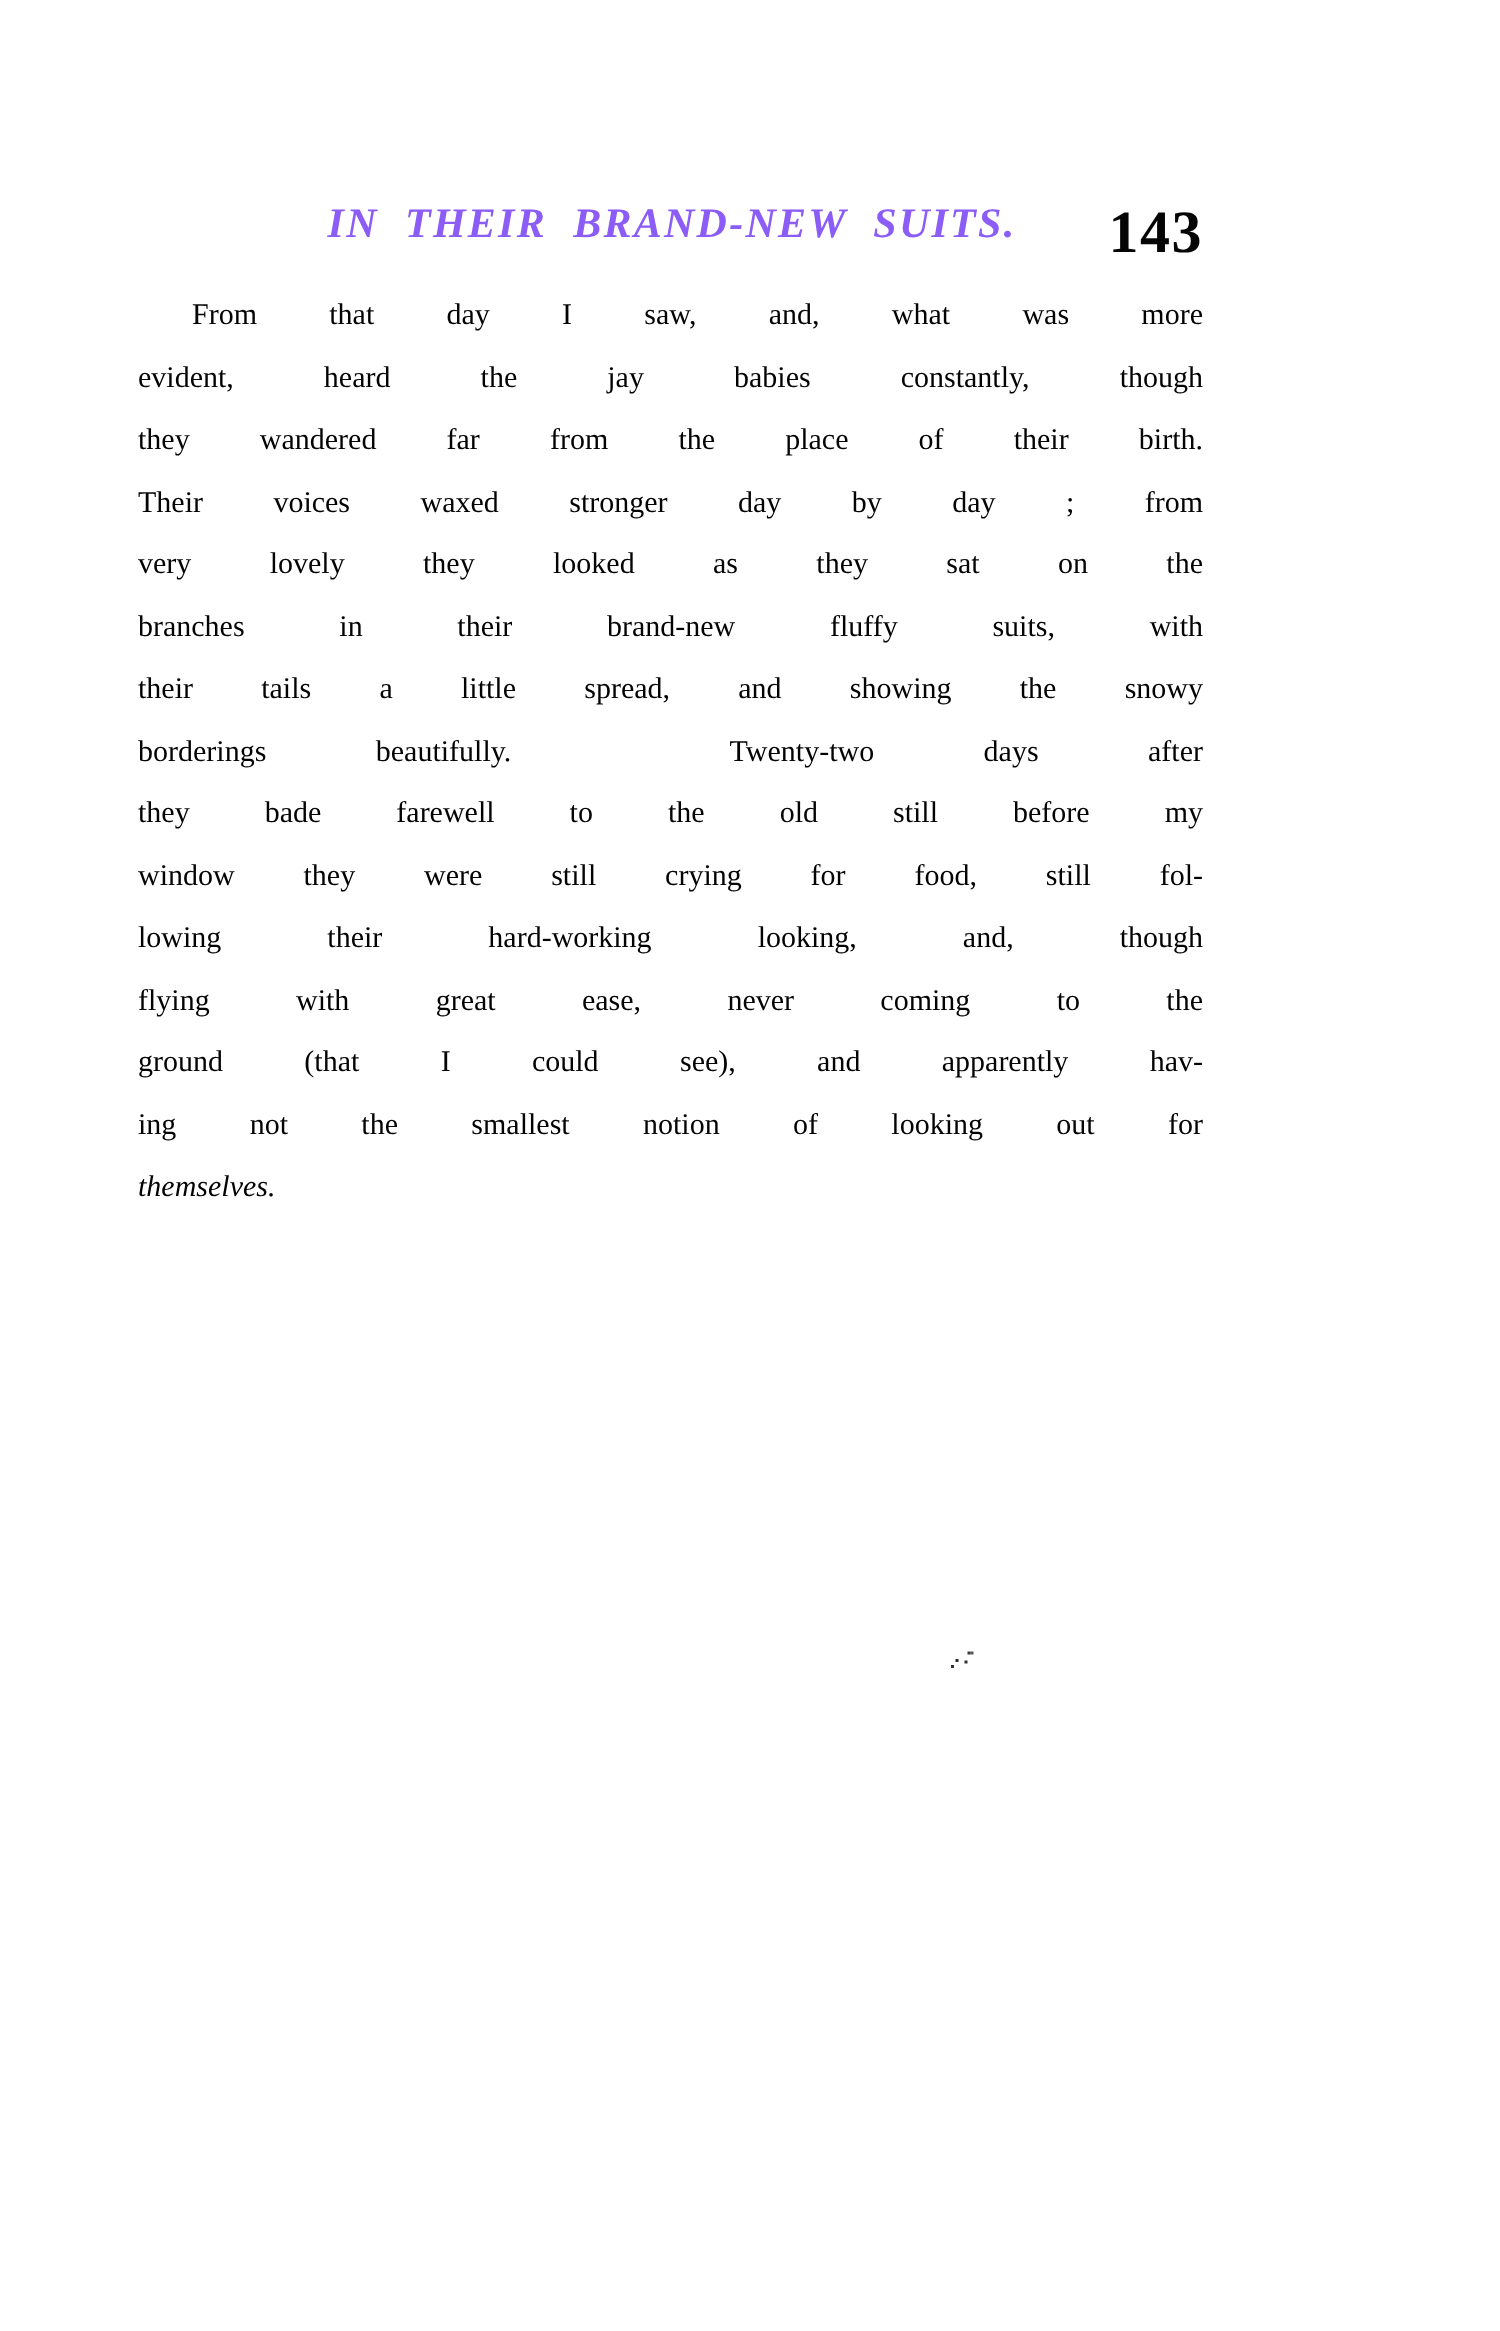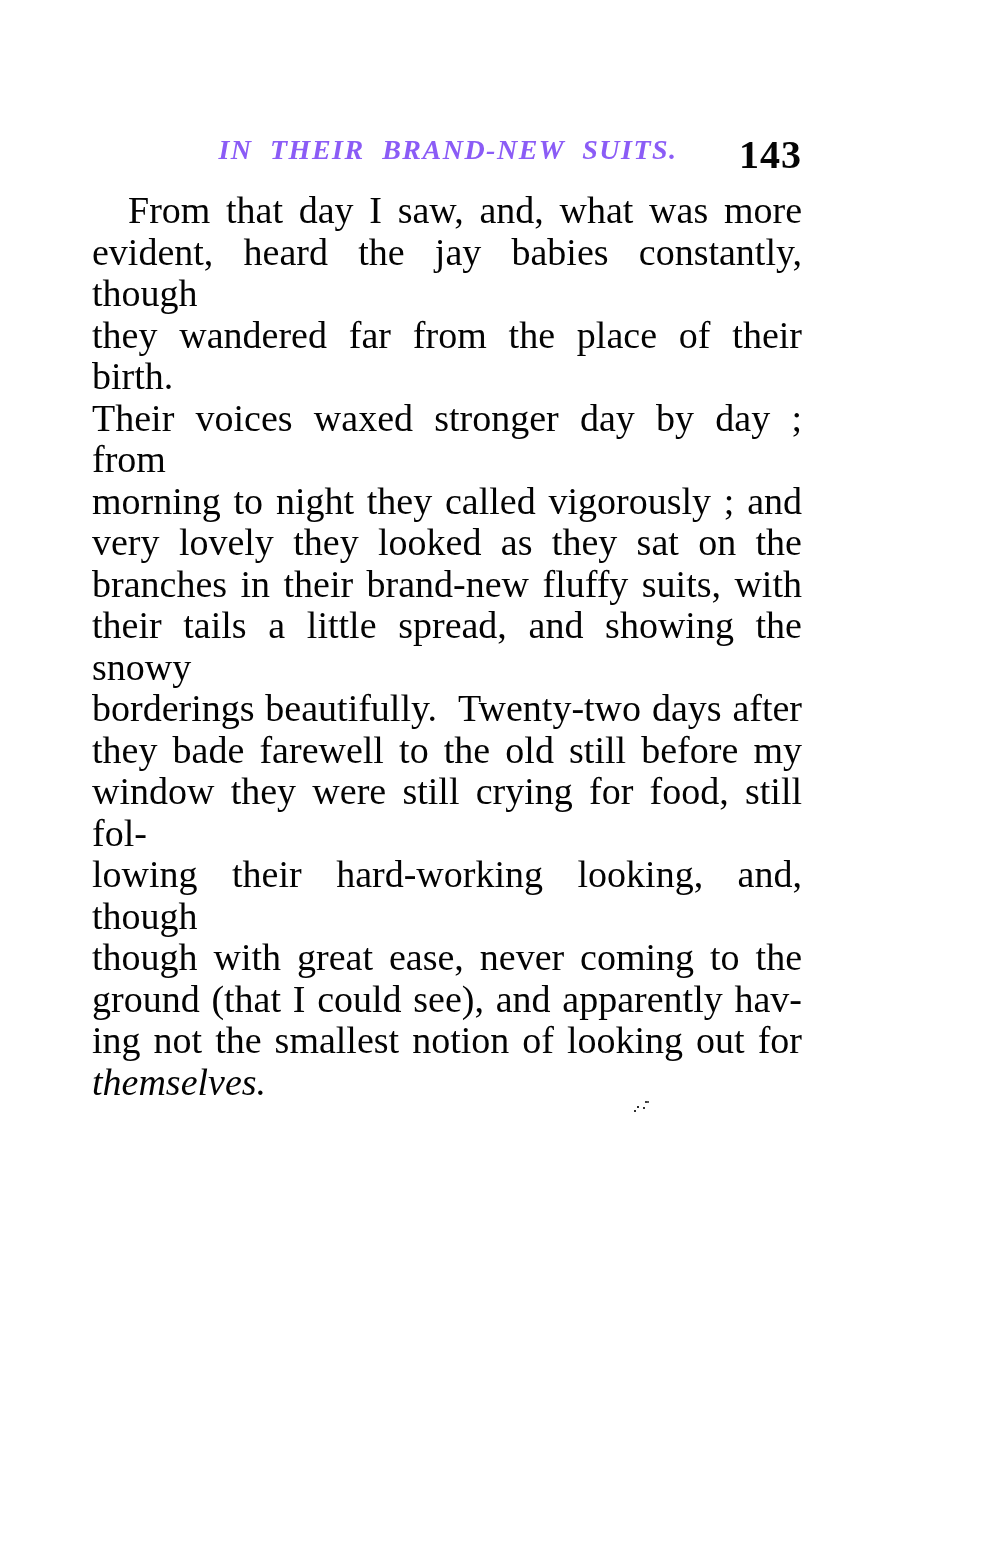--- a/index.html
+++ b/index.html
@@ -42,21 +42,21 @@
     font-weight: 700;
     font-style: normal;
     letter-spacing: 1px;
     color: #050505;
   }
   .body-text {
     position: absolute;
     left: 92px;
     top: 190px;
     width: 710px;
-    font-size: 38px;
+    font-size: 20px;
     line-height: 41.5px;
     color: #030303;
   }
   .text-line {
     text-align: justify;
     text-align-last: justify;
     white-space: normal;
   }
   .text-line.first-line {
     text-indent: 36px;
@@ -89,29 +89,28 @@
   <div class="header">
     <span class="running-title">IN THEIR BRAND-NEW SUITS.</span>
     <span class="page-number">143</span>
   </div>
 
   <div class="body-text">
       <div class="text-line first-line">From that day I saw, and, what was more</div>
       <div class="text-line">evident, heard the jay babies constantly, though</div>
       <div class="text-line">they wandered far from the place of their birth.</div>
       <div class="text-line">Their voices waxed stronger day by day&nbsp;; from</div>
-      <div class="text-line">morning to night they called vigorously&nbsp;; and</div>
       <div class="text-line">very lovely they looked as they sat on the</div>
       <div class="text-line">branches in their brand-new fluffy suits, with</div>
       <div class="text-line">their tails a little spread, and showing the snowy</div>
       <div class="text-line">borderings beautifully.&nbsp; Twenty-two days after</div>
       <div class="text-line">they bade farewell to the old still before my</div>
       <div class="text-line">window they were still crying for food, still fol-</div>
       <div class="text-line">lowing their hard-working looking, and, though</div>
-      <div class="text-line">though with great ease, never coming to the</div>
+      <div class="text-line">flying with great ease, never coming to the</div>
       <div class="text-line">ground (that I could see), and apparently hav-</div>
       <div class="text-line">ing not the smallest notion of looking out for</div>
       <div class="text-line last-line">themselves.</div>
     </div>
 
   <div class="scan-speck"></div>
 
 </div>
 
 </body></html>

